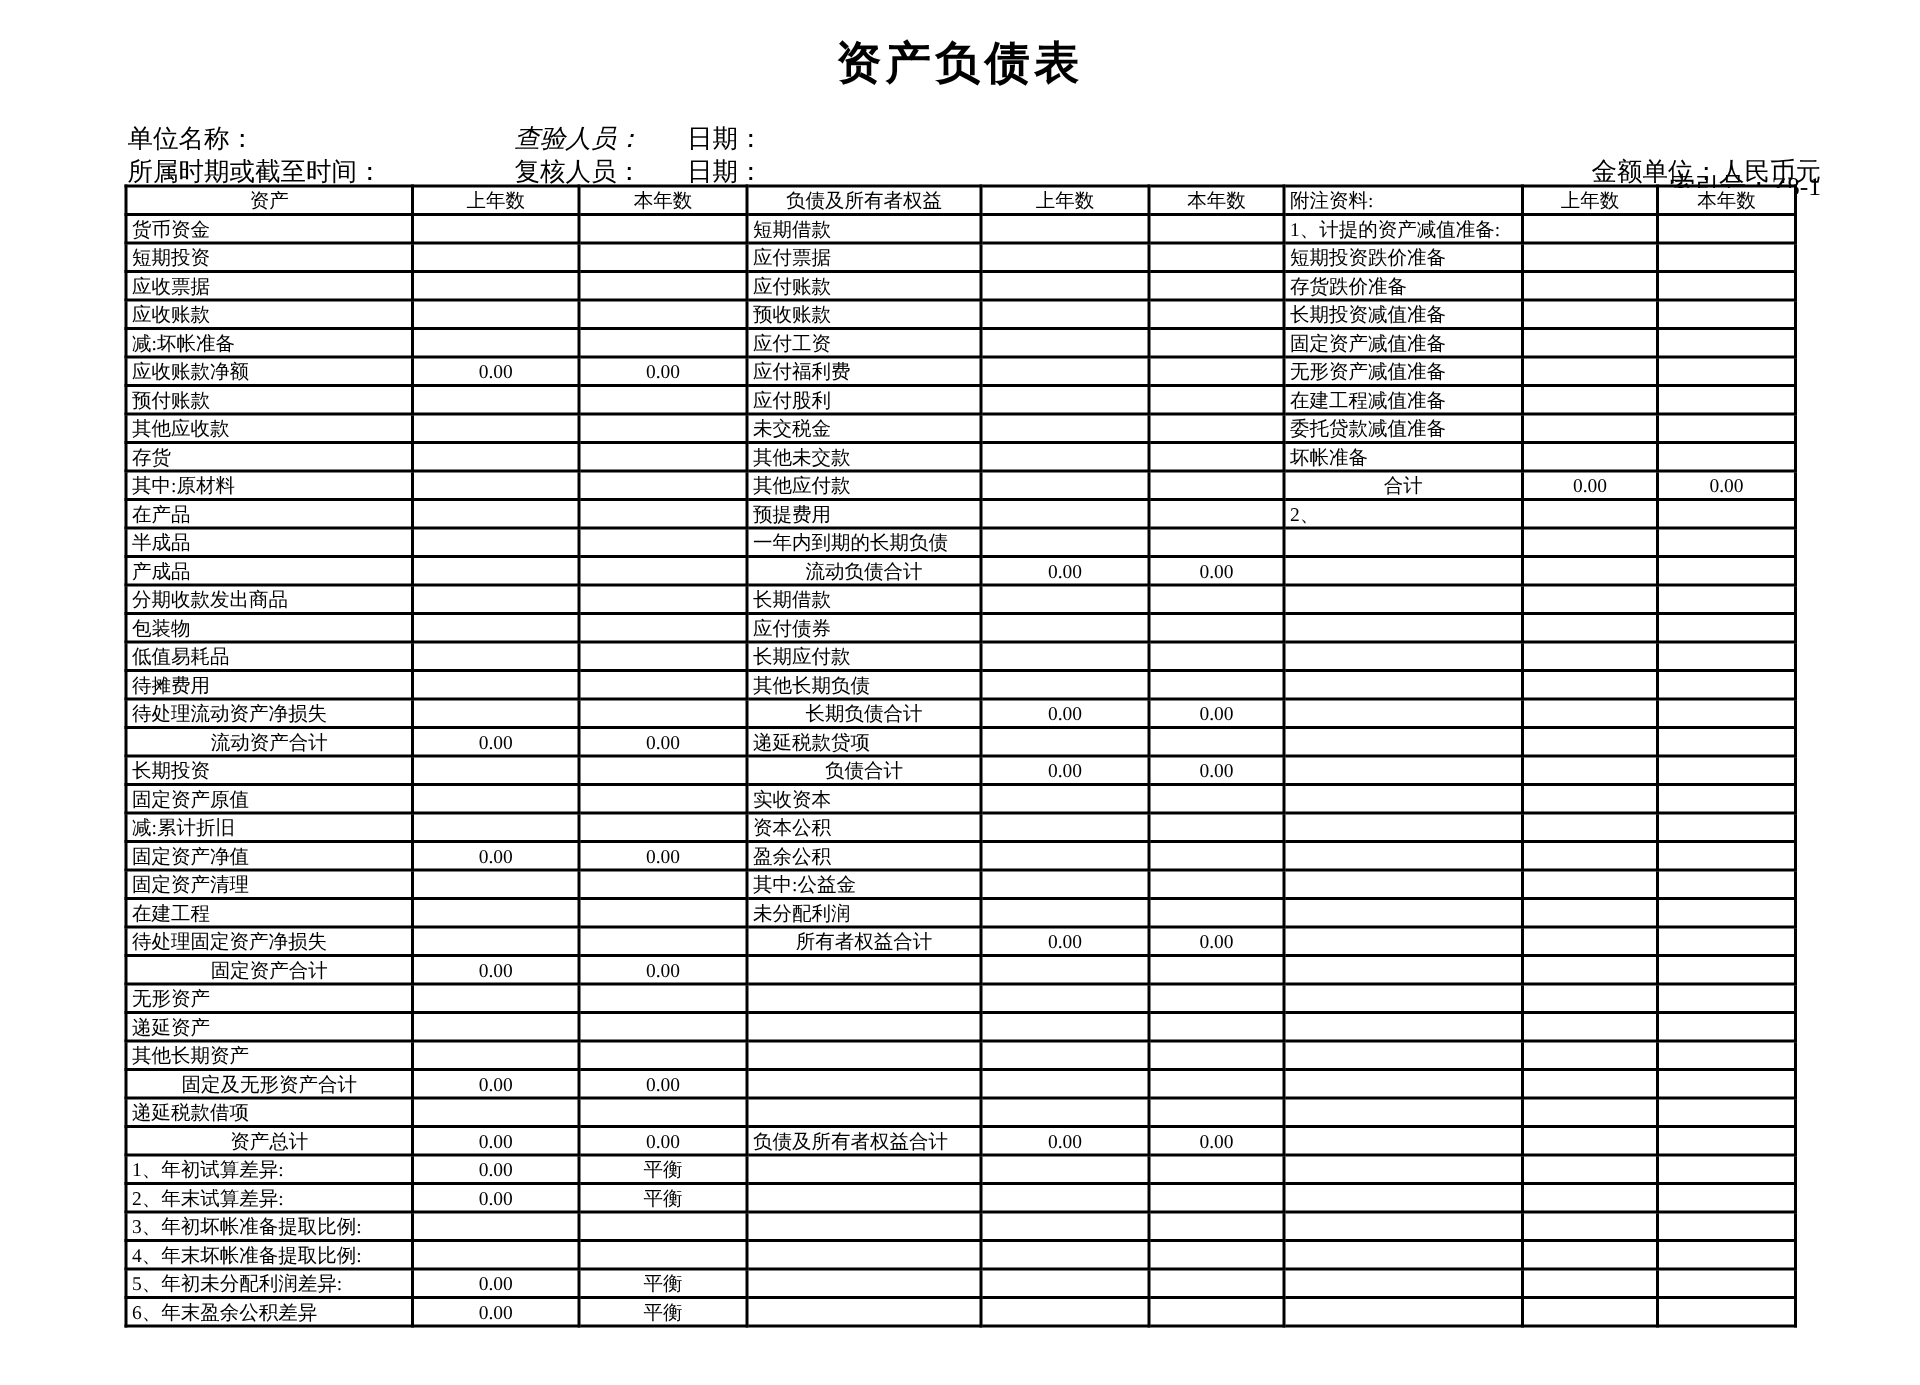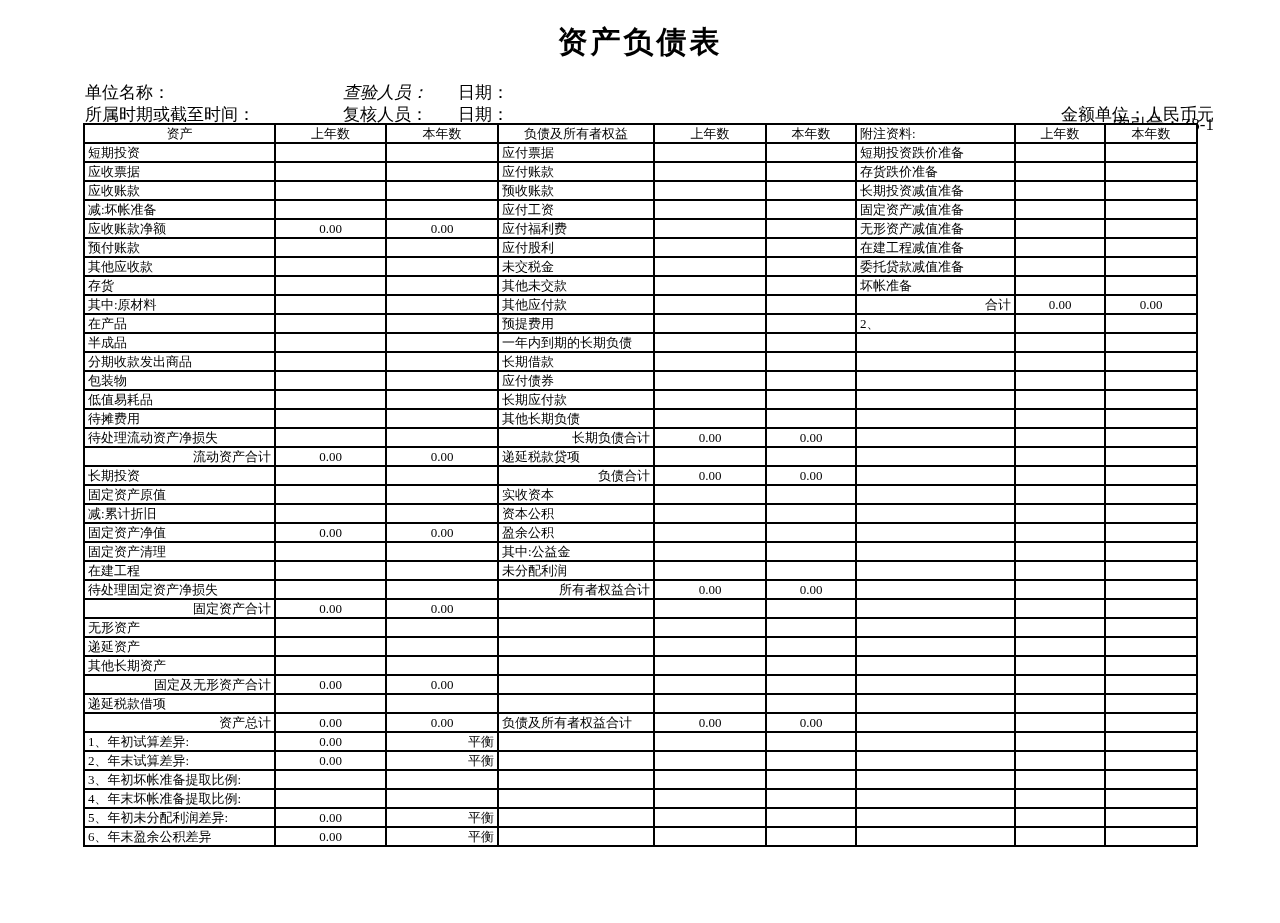--- a/index.html
+++ b/index.html
@@ -22,21 +22,21 @@
   table.sheet th, table.sheet td {
     border:2px solid #000; height:17px; line-height:15px;
     font-size:13px; font-weight:normal; padding:0 3px;
     overflow:hidden; white-space:nowrap; background:#fff;
   }
   th.hdr  { background:#a3a3a3; text-align:center; }
   th.note { background:#ffffff; text-align:left; }
   th.hwc  { background:#ffffff; text-align:center; }
   td      { text-align:left; }
   td.g    { background:#c6c6c6; }
-  td.c    { text-align:right;margin-left:40px; }
+  td.c    { text-align:center;margin-left:40px; }
   td.r    { text-align:center; padding-right:5px; }
   td.i1   { padding-left:32px; }
   td.i2   { padding-left:43px; }
   col.c0 { width:191px; } col.c1 { width:111px; } col.c2 { width:112px; }
   col.c3 { width:156px; } col.c4 { width:112px; } col.c5 { width:90px; }
   col.c6 { width:159px; } col.c7 { width:90px; }  col.c8 { width:92px; }
 </style>
 </head>
 <body>
 
@@ -74,20 +74,31 @@
           <th class="hdr">负债及所有者权益</th>
           <th class="hdr">上年数</th>
           <th class="hdr">本年数</th>
           <th class="note">附注资料:</th>
           <th class="hwc">上年数</th>
           <th class="hwc">本年数</th>
         </tr>
     </thead>
     <tbody id="sheet-body">
         <tr>
+          <td>货币资金</td>
+          <td></td>
+          <td></td>
+          <td>短期借款</td>
+          <td></td>
+          <td></td>
+          <td>1、计提的资产减值准备:</td>
+          <td></td>
+          <td></td>
+        </tr>
+        <tr>
           <td>短期投资</td>
           <td></td>
           <td></td>
           <td>应付票据</td>
           <td></td>
           <td></td>
           <td>短期投资跌价准备</td>
           <td></td>
           <td></td>
         </tr>
@@ -195,20 +206,31 @@
           <td></td>
           <td></td>
           <td>一年内到期的长期负债</td>
           <td></td>
           <td></td>
           <td></td>
           <td></td>
           <td></td>
         </tr>
         <tr>
+          <td class="i1">产成品</td>
+          <td></td>
+          <td></td>
+          <td class="g c">流动负债合计</td>
+          <td class="g r">0.00</td>
+          <td class="g r">0.00</td>
+          <td></td>
+          <td></td>
+          <td></td>
+        </tr>
+        <tr>
           <td class="i2">分期收款发出商品</td>
           <td></td>
           <td></td>
           <td>长期借款</td>
           <td></td>
           <td></td>
           <td></td>
           <td></td>
           <td></td>
         </tr>

